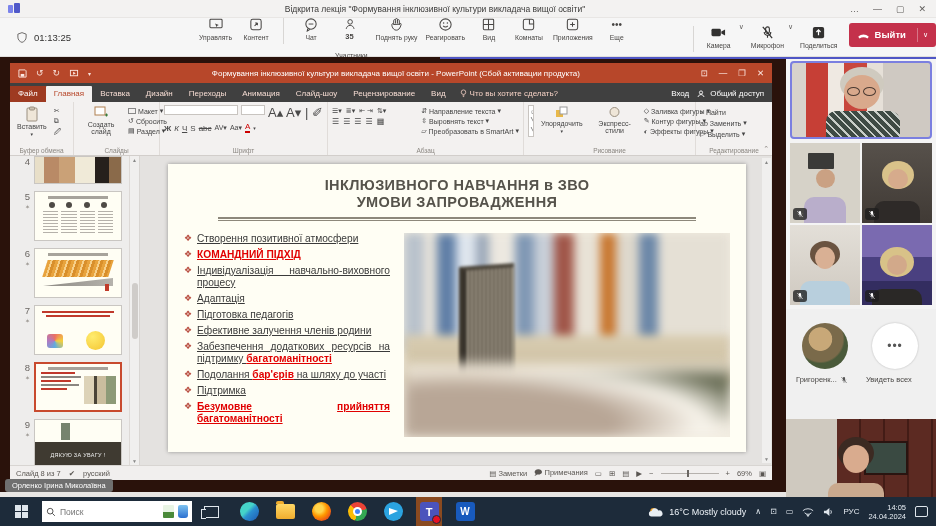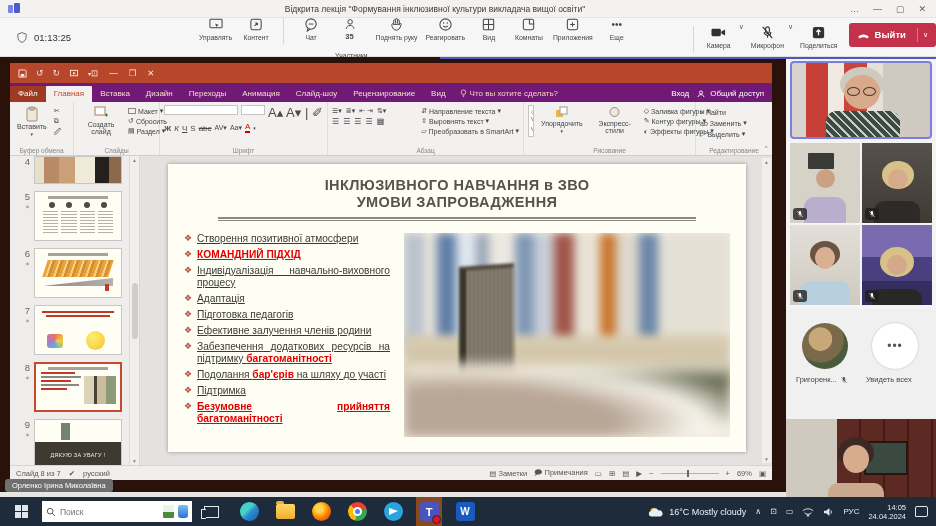--- a/index.html
+++ b/index.html
@@ -40,21 +40,21 @@
   .share{position:absolute;left:0;top:0;width:786px;height:440px;background:#2a120b}
   .below-strip{position:absolute;left:0;bottom:0;width:786px;height:5px;background:#e8e6e4}
   .name-tag{position:absolute;left:5px;top:422px;background:#6f6f6f;color:#fff;font-size:7.5px;padding:2px 7px;border-radius:3px;z-index:10}
 
   
   .ppt{position:absolute;left:10px;top:6px;width:762px;height:417px;background:#f3f1f0;display:flex;flex-direction:column}
   .p-title{height:20px;background:#b7472a;display:flex;align-items:center;color:#fff;font-size:8px}
   .qat{display:flex;gap:9px;margin-left:8px;align-items:center;font-size:9px;color:#f8e0d8}
   .p-ttl{flex:1;text-align:center;white-space:nowrap;overflow:hidden;color:#fff}
   .p-winbtns{display:flex;gap:11px;margin-right:8px;font-size:8.5px;color:#fde8e2}
-  .p-tabs{height:19px;background:#701a75;display:flex;align-items:flex-end;font-size:8px;color:#f6dcd3}
+  .p-tabs{height:19px;background:#404040;display:flex;align-items:flex-end;font-size:8px;color:#f6dcd3}
   .p-tab{padding:3px 8px 4px;cursor:pointer;white-space:nowrap}
   .p-tab.file{background:#9e3a21;color:#fff}
   .p-tab.active{background:#f3f1f0;color:#b7472a;border-radius:1px 1px 0 0}
   .tellme{display:flex;align-items:center;gap:3px;margin-left:6px;padding-bottom:4px;color:#f2cfc3;font-size:8px}
   .p-account{margin-left:auto;display:flex;align-items:center;gap:8px;margin-right:8px;padding-bottom:4px;color:#fff;font-size:8px}
 
   
   .p-ribbon{height:54px;background:#f3f1f0;border-bottom:1px solid #d2cecb;display:flex;font-size:7px;color:#444}
   .rgrp{position:relative;border-right:1px solid #e0dcd9;padding:3px 4px 10px;display:flex;gap:4px}
   .glabel{position:absolute;bottom:1px;left:0;right:0;text-align:center;font-size:6.5px;color:#8a8680}
@@ -335,20 +335,21 @@
                 <rect x="3" y="5.5" width="4" height="3" fill="#fde8e2"></rect>
               </svg>
             <span>↺</span>
             <span>↻</span>
             <svg width="10" height="9" viewBox="0 0 10 10">
                 <rect x="1" y="1.5" width="8" height="6" fill="none" stroke="#fde8e2"></rect>
                 <path d="M4 3l3 1.7L4 6.4z" fill="#fde8e2"></path>
               </svg>
             <span style="font-size:6px">▾</span>
           </div>
+          <div class="p-ttl">Формування інклюзивної культури викладача вищої освіти - PowerPoint (Сбой активации продукта)</div>
           <div class="p-winbtns">
             <span>⊡</span>
             <span>—</span>
             <span>❐</span>
             <span>✕</span>
           </div>
         </div>
 
         <div class="p-tabs">
           <span class="p-tab file">Файл</span>

